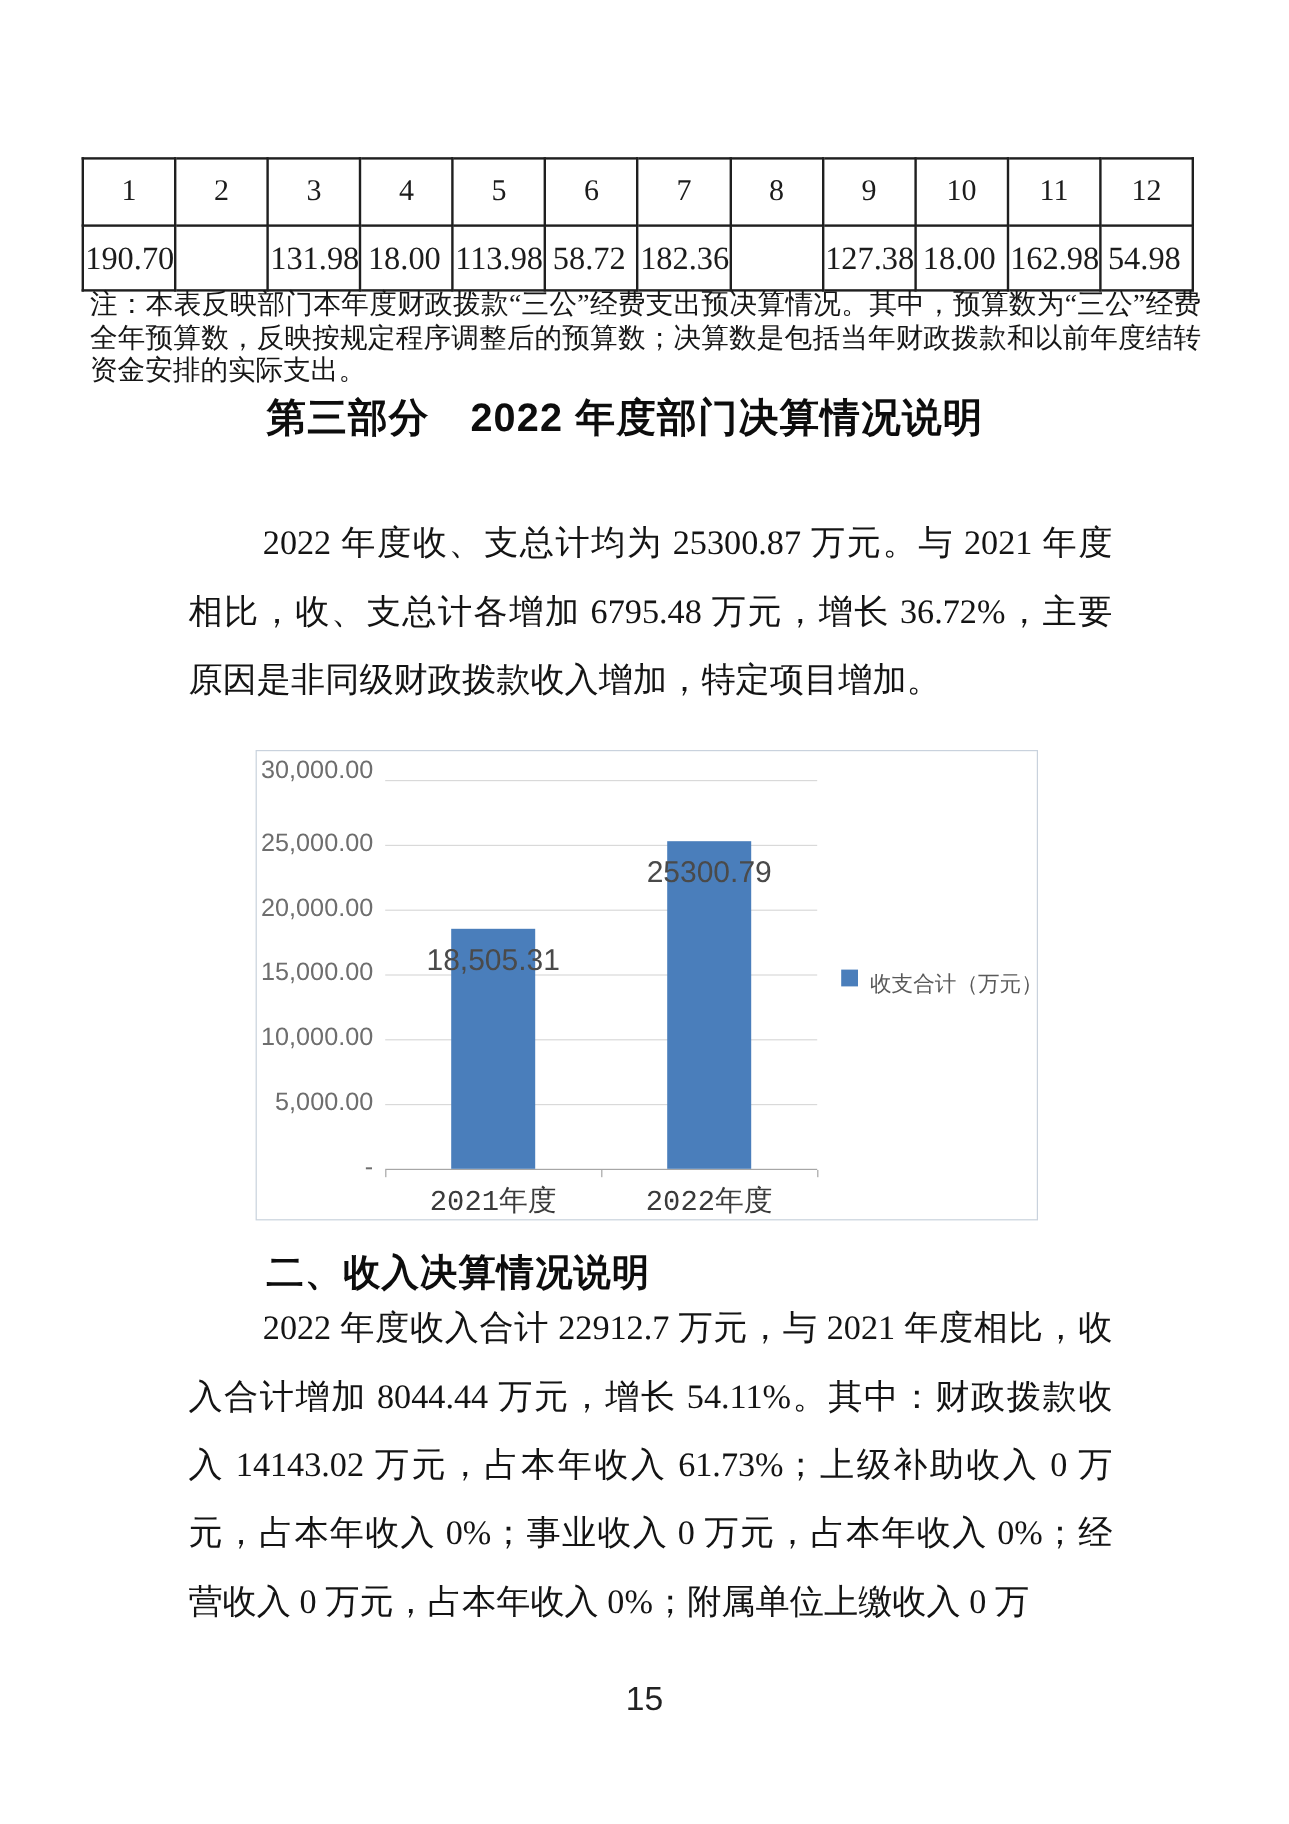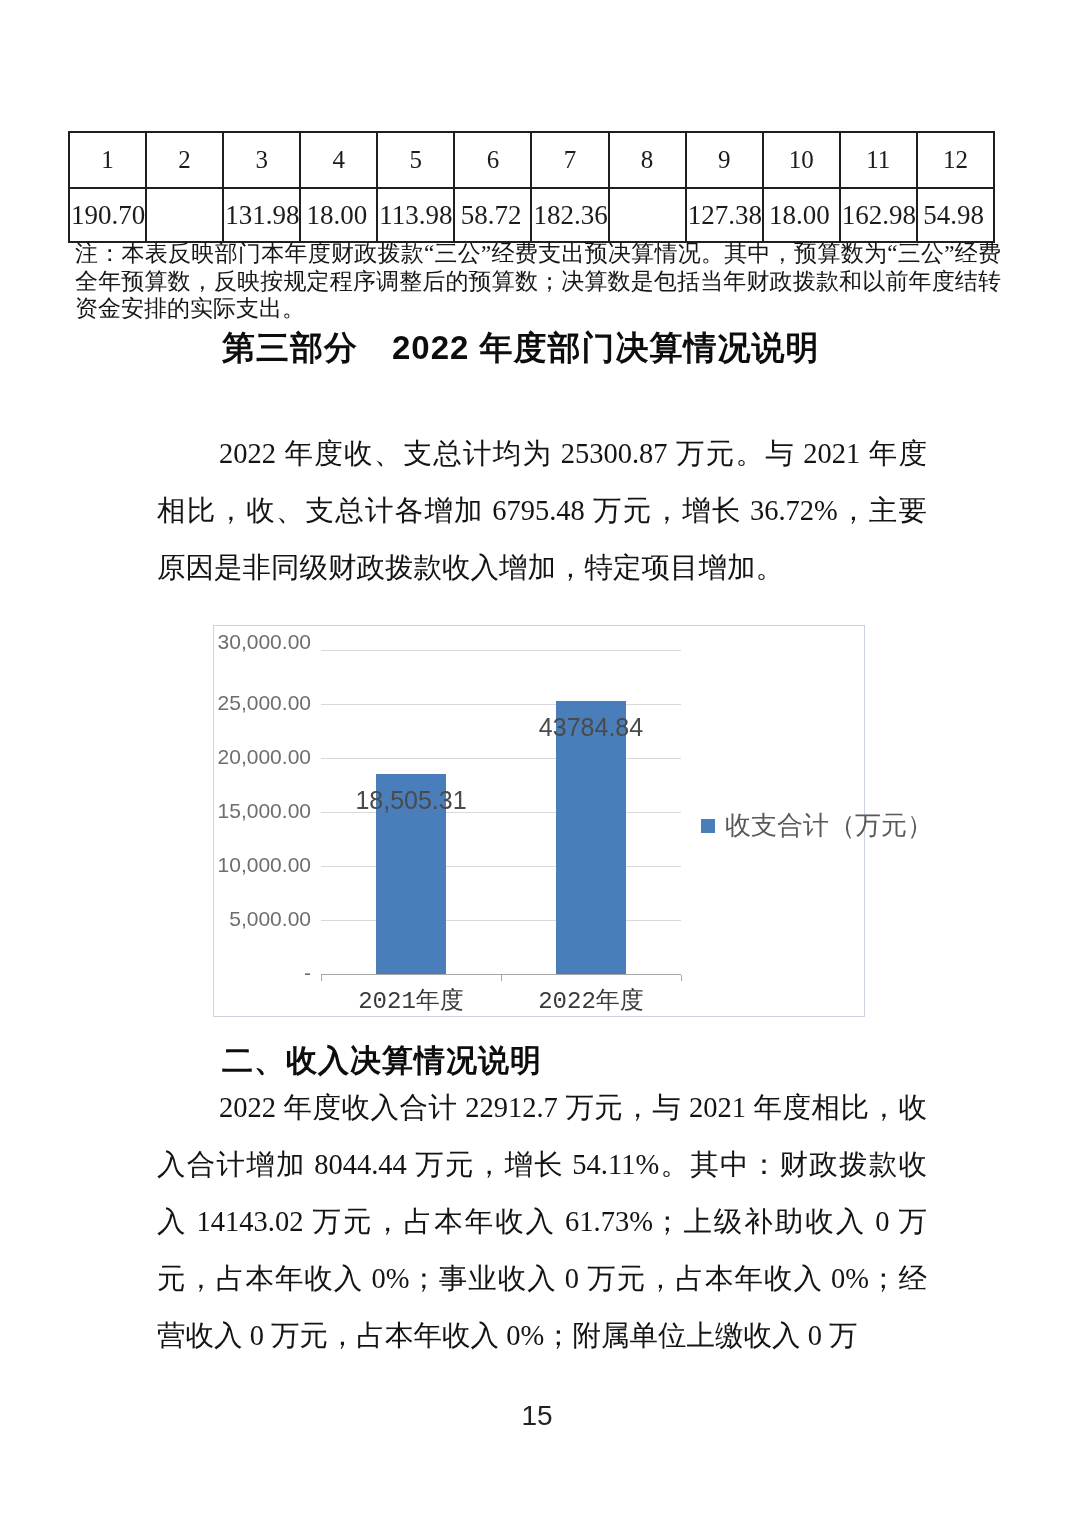--- a/index.html
+++ b/index.html
@@ -76,22 +76,22 @@
     position:absolute;transform:translateX(-50%);white-space:nowrap;
     font-family:"Liberation Sans","DejaVu Sans",sans-serif;
     font-size:25px;color:#4a4a4a;
   }
   .chart .xlab{
     position:absolute;transform:translateX(-50%);white-space:nowrap;
     font-size:24px;color:#3a3a3a;font-family:Liberation Mono, monospace;
   }
   .legend{
     position:absolute;left:487px;top:182px;
-    display:flex;align-items:center;gap:10px;
-    font-size:26px;color:#595959;white-space:nowrap;
+    display:flex;align-items:flex-start;gap:10px;
+    font-size:18px;color:#595959;white-space:nowrap;
   }
   .legend .swatch{width:14px;height:14px;display:inline-block;}
   
   .page-number{
     position:absolute;left:0;top:1400px;width:100%;
     text-align:center;font-size:28px;color:#222;
     font-family:"Liberation Sans","DejaVu Sans",sans-serif;
   }
 </style>
 </head>
@@ -159,21 +159,21 @@
       <div class="gridline" style="left: 107px; top: 24px; width: 360px;"></div>
       <div class="ylab" style="top: 4px;">30,000.00</div>
       <div class="baseline" style="left: 107px; top: 348px; width: 360px;"></div>
       <div class="axis-tick" style="left: 107px; top: 349px;"></div>
       <div class="axis-tick" style="left: 287px; top: 349px;"></div>
       <div class="axis-tick" style="left: 467px; top: 349px;"></div>
       <div class="bar" style="left: 162px; top: 148px; height: 200px; background: rgb(74, 126, 187);"></div>
       <div class="bar-label" style="left: 197px; top: 160px;">18,505.31</div>
       <div class="xlab" style="left: 197px; top: 358px;">2021年度</div>
       <div class="bar" style="left: 342px; top: 75px; height: 273px; background: rgb(74, 126, 187);"></div>
-      <div class="bar-label" style="left: 377px; top: 87px;">43784.84</div>
+      <div class="bar-label" style="left: 377px; top: 87px;">25300.79</div>
       <div class="xlab" style="left: 377px; top: 358px;">2022年度</div>
     </div>
 
   <h2 class="h-sec h-sec2">二、收入决算情况说明</h2>
 
   <p class="para para2">2022 年度收入合计 22912.7 万元，与 2021 年度相比，收入合计增加 8044.44 万元，增长 54.11%。其中：财政拨款收入 14143.02 万元，占本年收入 61.73%；上级补助收入 0 万元，占本年收入 0%；事业收入 0 万元，占本年收入 0%；经营收入 0 万元，占本年收入 0%；附属单位上缴收入 0 万</p>
 
   <div class="page-number">15</div>
 
 </div>

